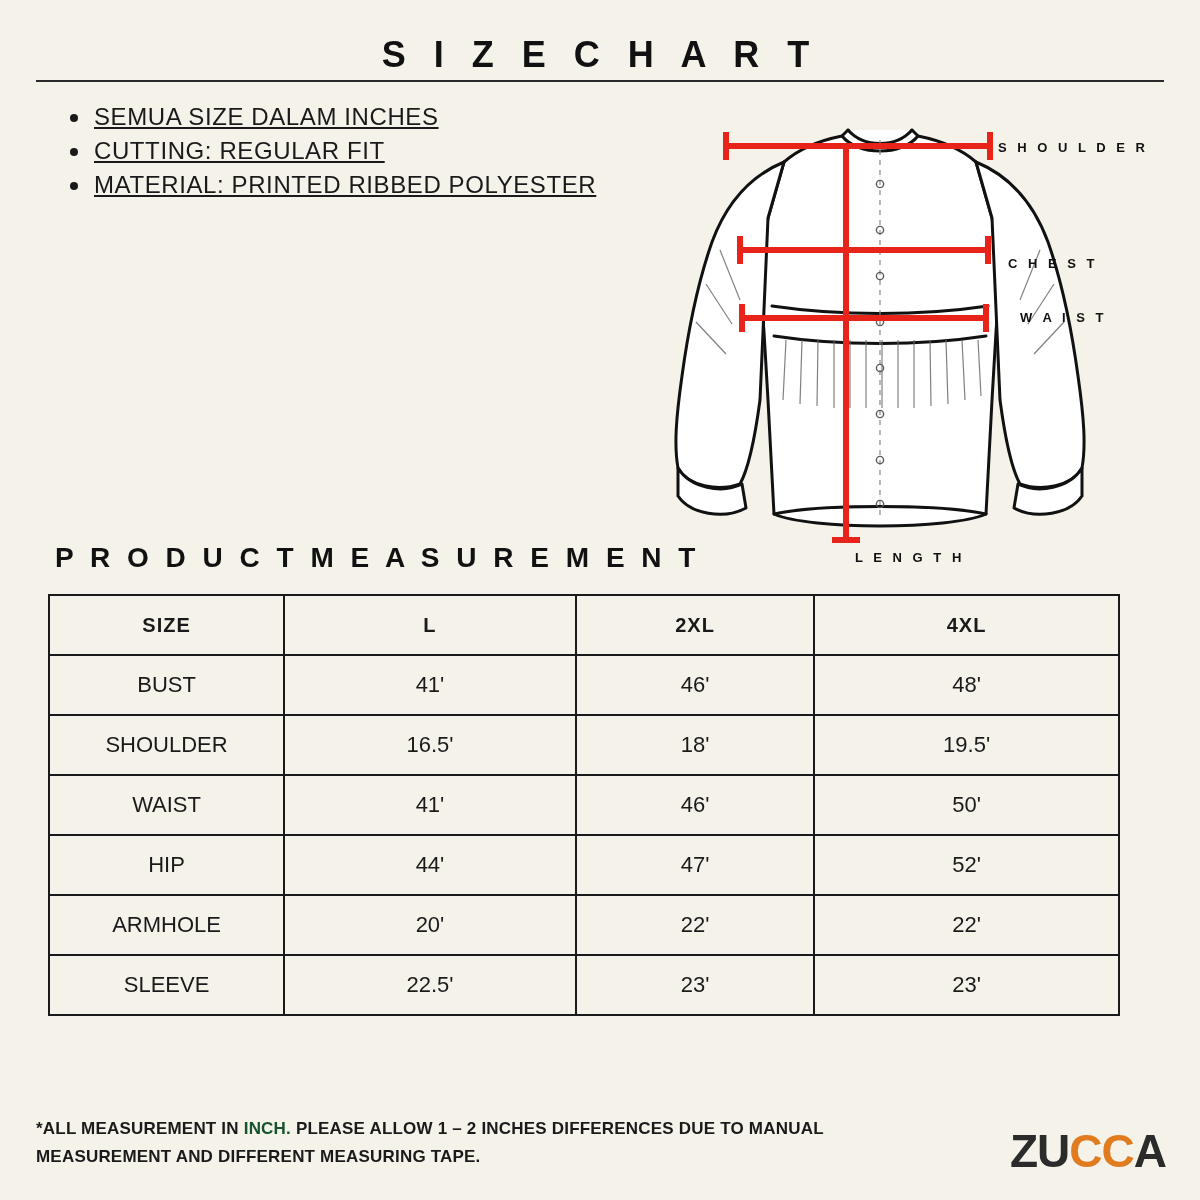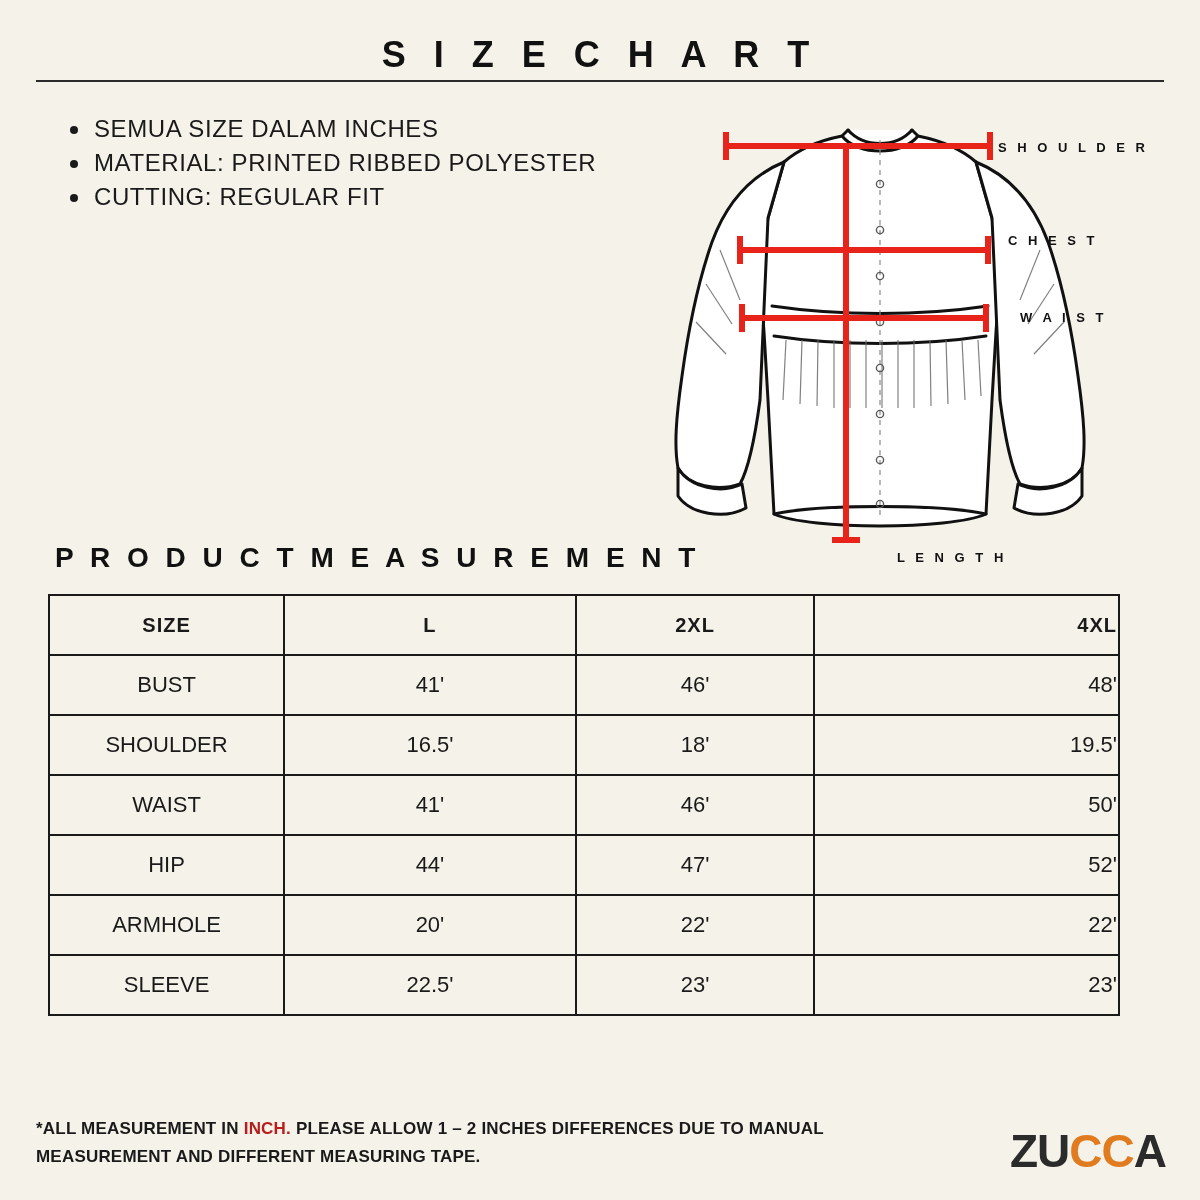--- a/index.html
+++ b/index.html
@@ -39,26 +39,27 @@
     top: 80px;
     left: 36px;
     width: 1128px;
     height: 2px;
     background: #2b2b2b;
   }
 
   
   .bullets {
     position: absolute;
-    top: 112px;
+    top: 100px;
     left: 62px;
     width: 560px;
     list-style: none;
     margin: 0;
     padding: 0;
+    text-decoration: underline;
   }
   .bullets li {
     position: relative;
     font-size: 24px;
     letter-spacing: 0.6px;
     line-height: 34px;
     padding-left: 32px;
     color: #1a1a1a;
   }
   .bullets li::before {
@@ -83,23 +84,23 @@
   .illus svg { display: block; }
   .illus-label {
     position: absolute;
     font-size: 13px;
     font-weight: bold;
     letter-spacing: 3.5px;
     color: #111;
     text-align: center;
   }
   .lbl-shoulder { left: 398px; top: 40px; }
-  .lbl-chest    { left: 408px; top: 133px; }
+  .lbl-chest    { left: 408px; top: 156px; }
   .lbl-waist    { left: 420px; top: 210px; }
-  .lbl-length   { left: 255px; top: 450px; margin-left: 42px; }
+  .lbl-length   { left: 255px; top: 450px; }
 
   
   .pm-heading {
     position: absolute;
     top: 542px;
     left: 55px;
     font-size: 28px;
     font-weight: bold;
     letter-spacing: 4.5px;
     color: #111;
@@ -126,35 +127,35 @@
     color: #1a1a1a;
   }
   table th {
     font-weight: bold;
     font-size: 20px;
     letter-spacing: 1px;
   }
   table td:first-child, table th:first-child { width: 216px; margin-top: 48px; }
   table td:nth-child(2), table th:nth-child(2) { width: 268px; }
   table td:nth-child(3), table th:nth-child(3) { width: 219px; }
-  table td:nth-child(4), table th:nth-child(4) { width: 280px; text-align: right; }
+  table td:nth-child(4), table th:nth-child(4) { width: 280px; }
 
   
   .footnote {
     position: absolute;
     left: 36px;
     top: 1115px;
     width: 820px;
     font-size: 17px;
     font-weight: bold;
     line-height: 28px;
     letter-spacing: 0.2px;
     color: #1a1a1a;
   }
-  .footnote .hl { color: #b91c1c; }
+  .footnote .hl { color: #14532d; }
 
   
   .logo {
     position: absolute;
     right: 34px;
     top: 1124px;
     font-size: 46px;
     font-weight: bold;
     letter-spacing: -1px;
     color: #2b2b2b;
@@ -164,22 +165,22 @@
 </head>
 <body>
 
 <div class="page">
 
   <div class="title">S I Z E   C H A R T</div>
   <div class="title-rule"></div>
 
   <ul class="bullets">
     <li>SEMUA SIZE DALAM INCHES</li>
+    <li>CUTTING: REGULAR FIT</li>
     <li>MATERIAL: PRINTED RIBBED POLYESTER</li>
-    <li>CUTTING: REGULAR FIT</li>
   </ul>
 
   <div class="illus">
     <svg width="560" height="480" viewBox="0 0 560 480" xmlns="http://www.w3.org/2000/svg">
       <g fill="#ffffff" stroke="#111111" stroke-width="3" stroke-linejoin="round" stroke-linecap="round">
 
         <path d="M184 62 C 200 48, 222 40, 242 36
                  L 248 30 C 262 44, 298 44, 312 30
                  L 318 36 C 338 40, 360 48, 376 62
                  L 392 118 C 398 150, 400 190, 396 232

